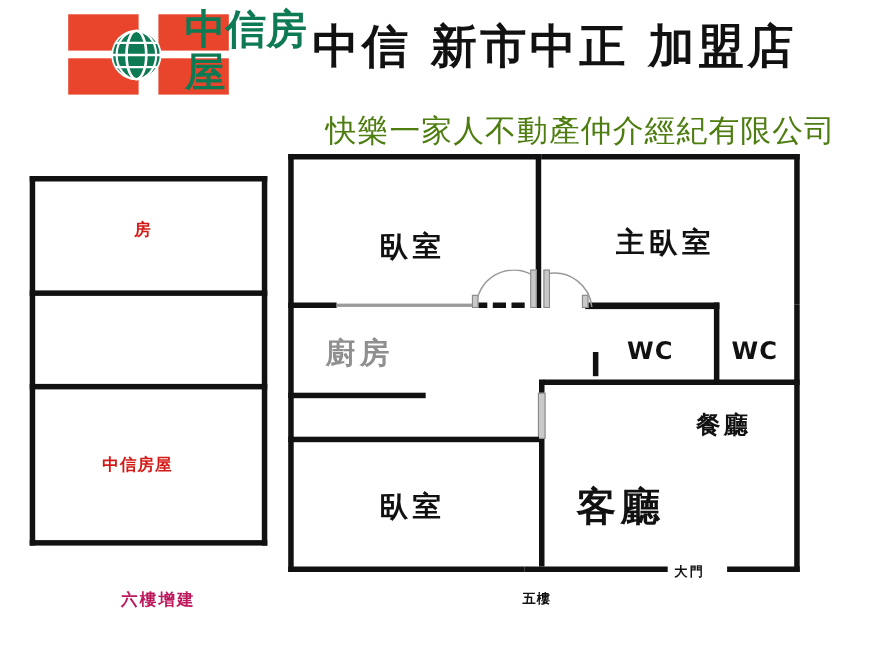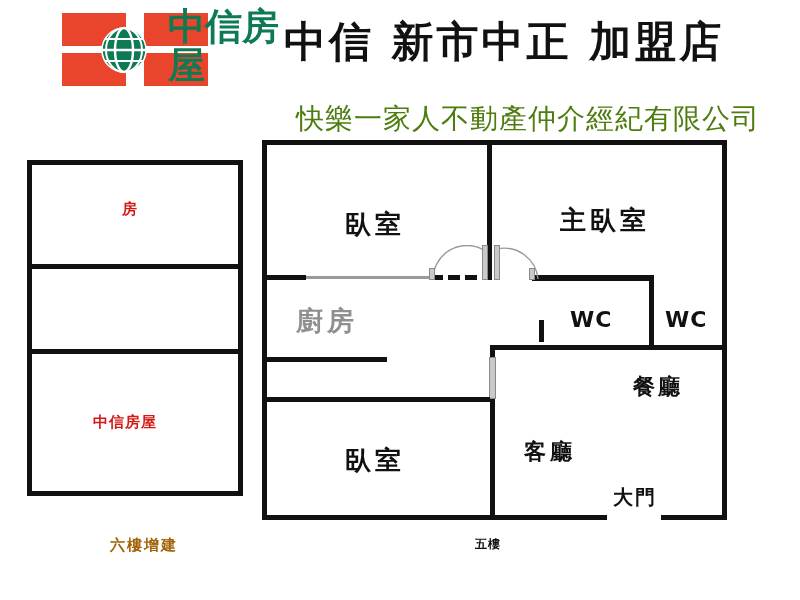--- a/index.html
+++ b/index.html
@@ -47,21 +47,21 @@
   .lbl-red{color:#D41A16;font-weight:bold;}
   .lbl-wc{font-family:"DejaVu Sans","Liberation Sans",sans-serif;
     font-weight:bold;color:#111111;}
 
   .door-arc{position:absolute;}
   .door-leaf{position:absolute;background:#c9c9c9;border:1px solid #8a8a8a;box-sizing:border-box;}
 
   
   .cap{position:absolute;white-space:nowrap;
     font-family:"DejaVu Serif","Liberation Serif",serif;font-weight:bold;}
-  #cap-left{left:110px;top:536px;font-size:15px;color:#a16207;letter-spacing:2px;text-align:right;}
+  #cap-left{left:110px;top:536px;font-size:15px;color:#be185d;letter-spacing:2px;text-align:right;}
   #cap-right{left:475px;top:536px;font-size:12px;color:#111111;letter-spacing:1px;}
   #cap-note{left:278px;top:568px;font-size:15px;color:#D41A16;letter-spacing:0.5px;}
 </style>
 </head>
 <body>
 
 <div id="stage">
 
   <div id="header">
 
@@ -146,21 +146,21 @@
     <div class="door-leaf" style="left:489px;top:357px;width:7px;height:42px;"></div>
 
     <div class="wall" style="left:262px;top:397px;width:228px;height:5px;"></div>
 
     <div class="room-label lbl-black" style="left:345px;top:207px;font-size:26px;letter-spacing:4px;">臥室</div>
     <div class="room-label lbl-black" style="left:560px;top:203px;font-size:26px;letter-spacing:4px;">主臥室</div>
     <div class="room-label lbl-gray" style="left:296px;top:303px;font-size:27px;letter-spacing:4px;">廚房</div>
     <div class="room-label lbl-wc" style="left:570px;top:307px;font-size:22px;letter-spacing:1px;">WC</div>
     <div class="room-label lbl-wc" style="left:665px;top:307px;font-size:22px;letter-spacing:1px;">WC</div>
     <div class="room-label lbl-black" style="left:633px;top:372px;font-size:22px;letter-spacing:3px;">餐廳</div>
-    <div class="room-label lbl-black" style="left:524px;top:437px;font-size:22px;letter-spacing:4px;">客廳</div>
+    <div class="room-label lbl-black" style="left:524px;top:437px;font-size:36px;letter-spacing:4px;">客廳</div>
     <div class="room-label lbl-black" style="left:345px;top:443px;font-size:26px;letter-spacing:4px;">臥室</div>
-    <div class="room-label lbl-black" style="left:613px;top:484px;font-size:20px;letter-spacing:2px;">大門</div>
+    <div class="room-label lbl-black" style="left:613px;top:512px;font-size:12px;letter-spacing:2px;">大門</div>
   </div>
 
   <div class="cap" id="cap-left">六樓增建</div>
   <div class="cap" id="cap-right">五樓</div>
 
 </div>
 
 </body></html>

